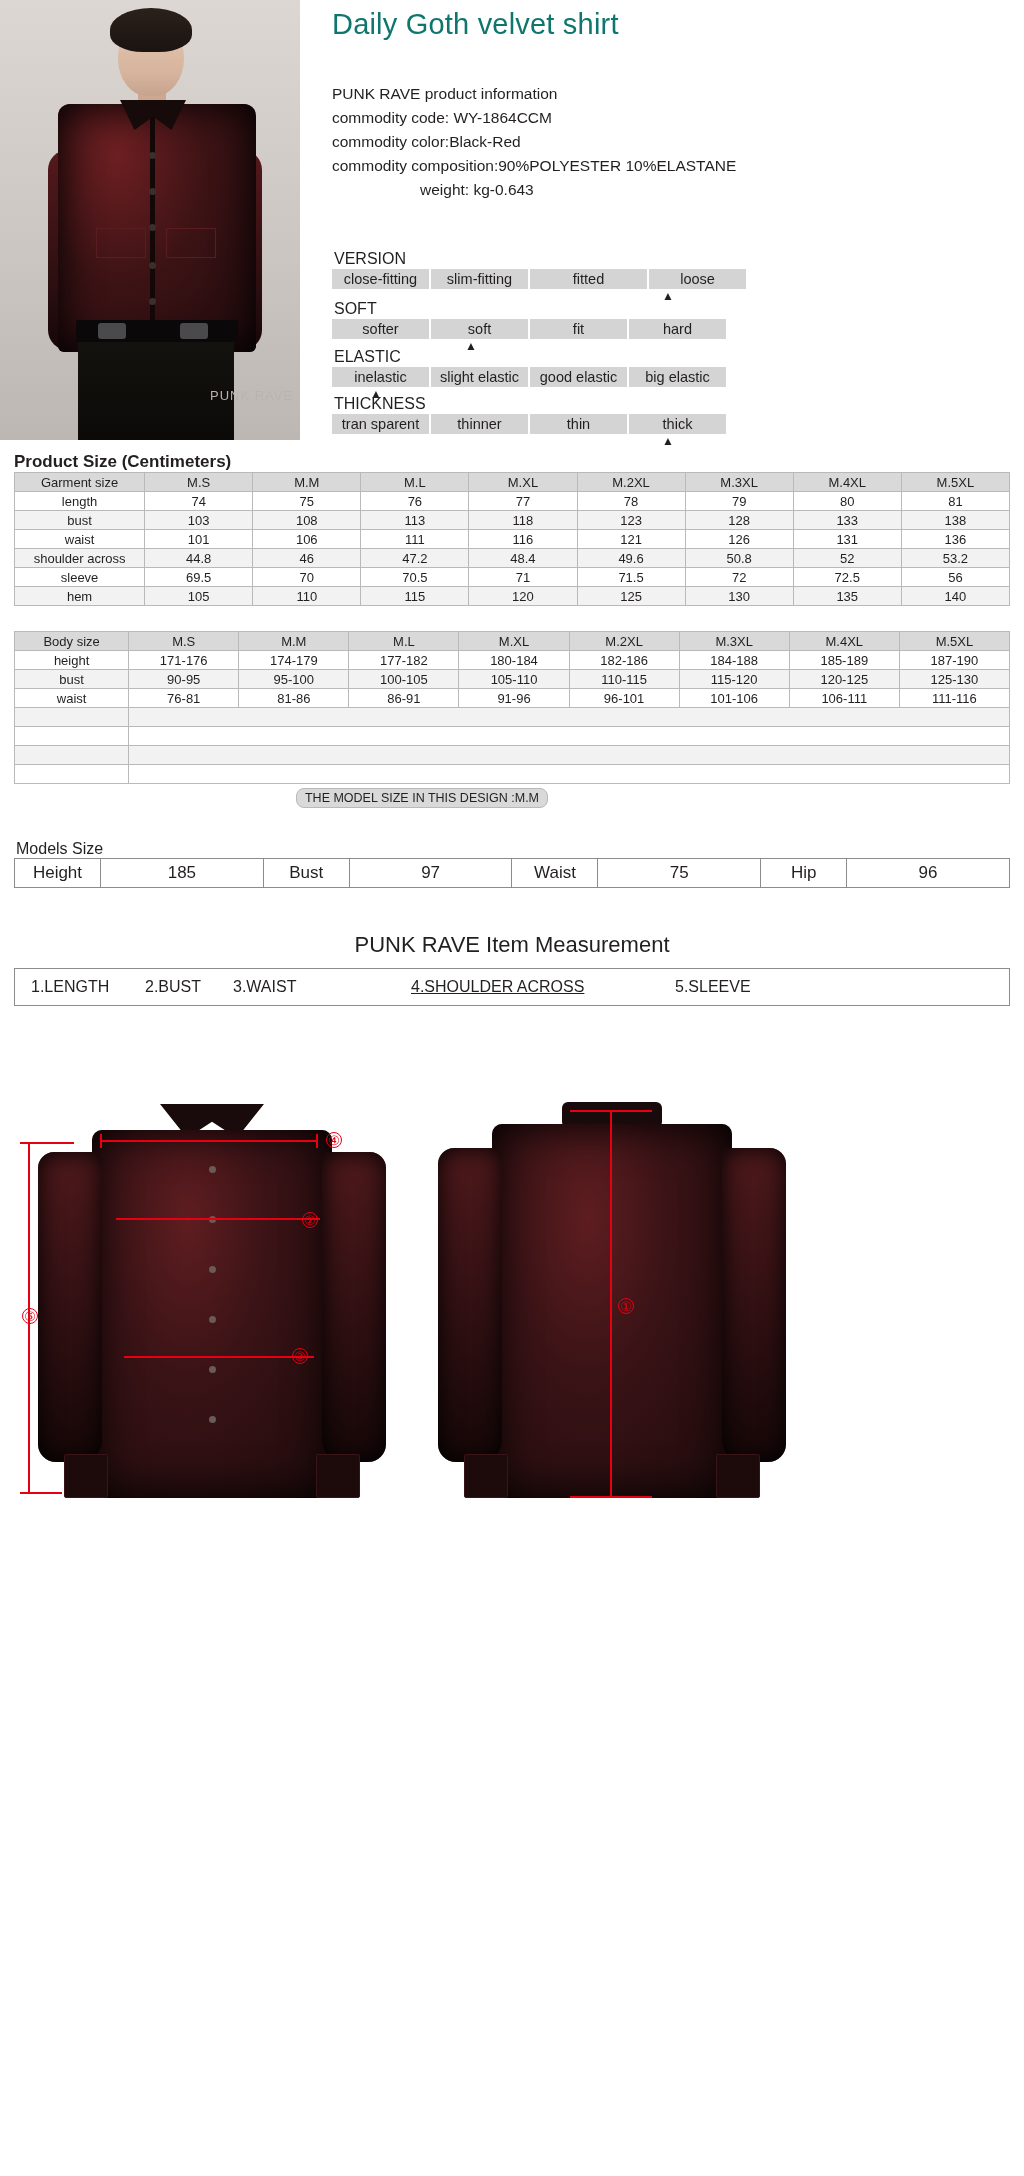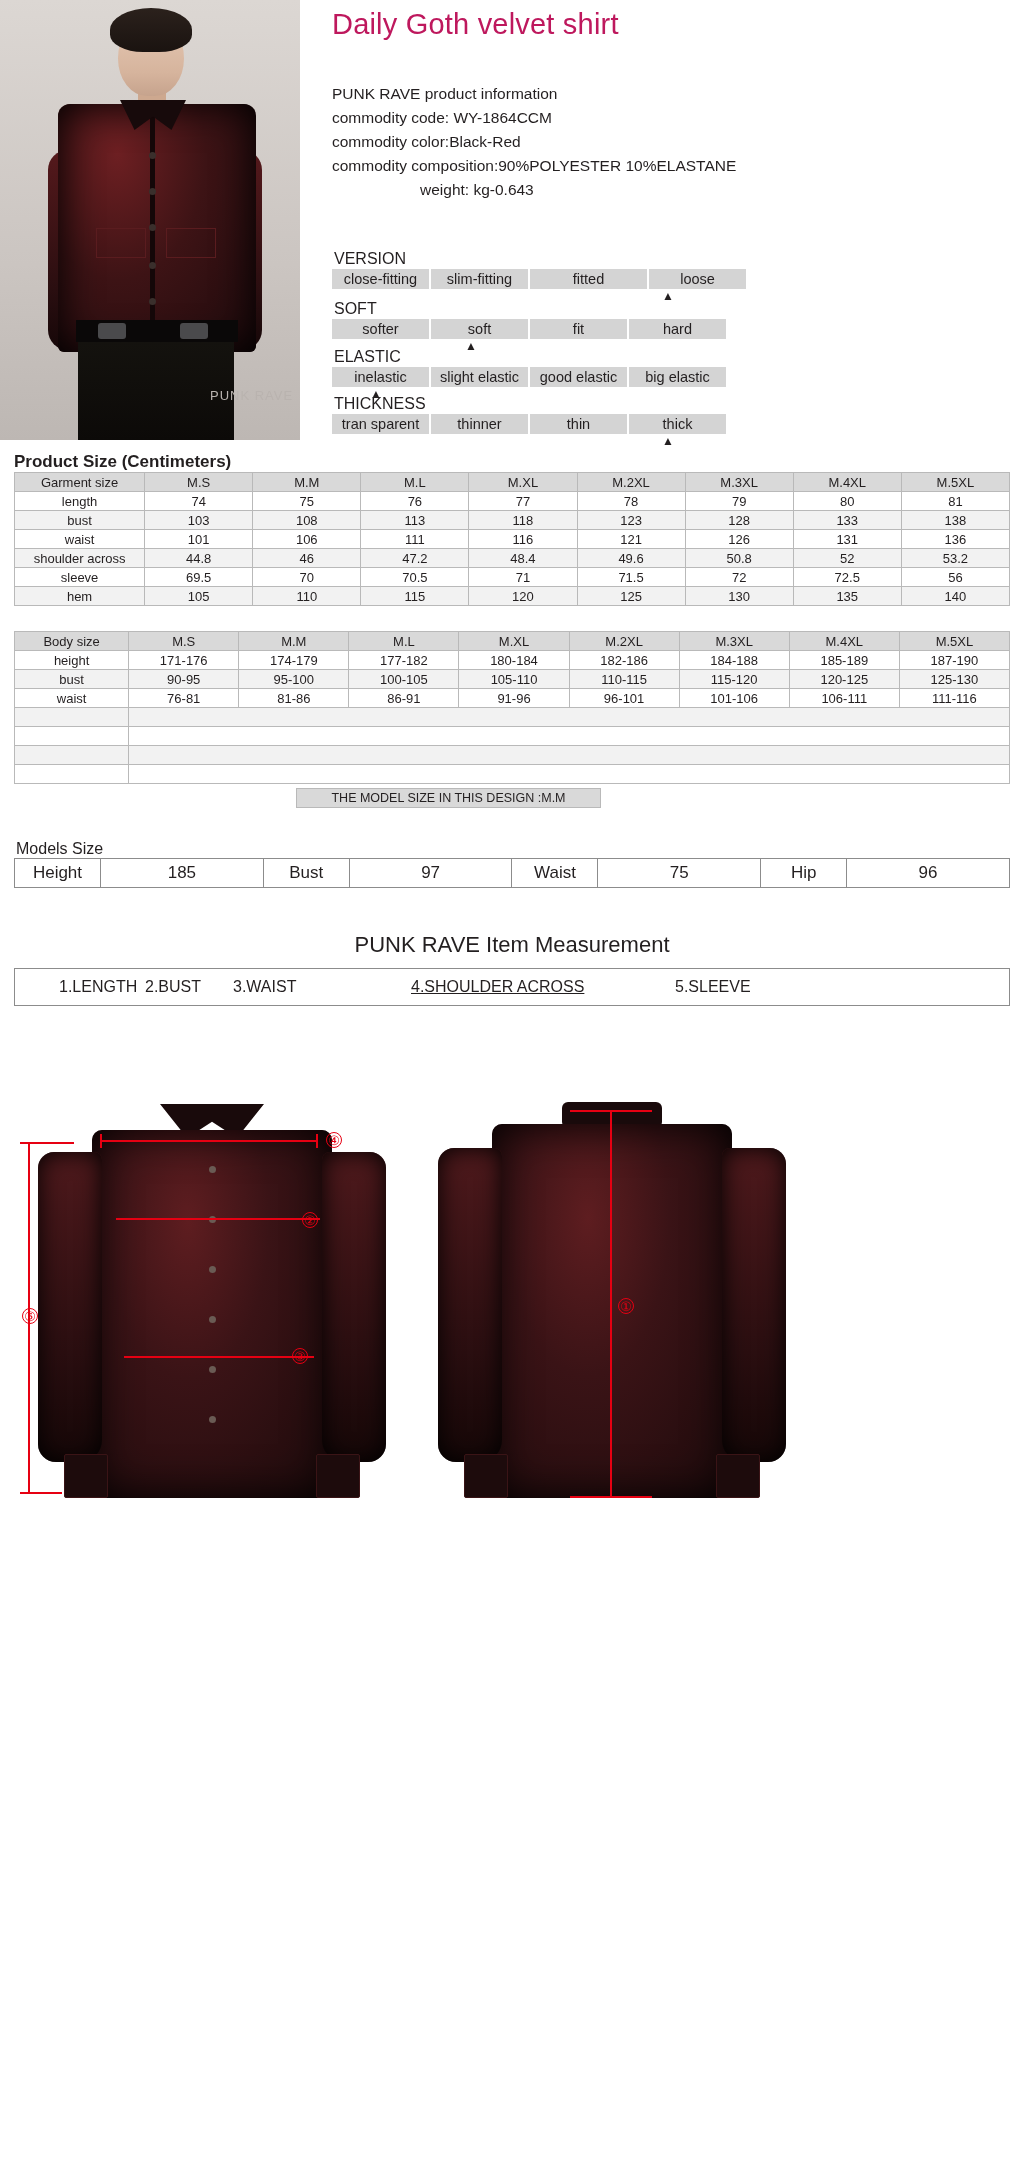--- a/index.html
+++ b/index.html
@@ -57,21 +57,21 @@
   .mp-arm-l { position:absolute; left:48px; top:150px; width:44px; height:200px; border-radius:20px;
     background:linear-gradient(180deg,#55191c 0%,#2a0e10 70%,#160708 100%); }
   .mp-arm-r { position:absolute; left:218px; top:150px; width:44px; height:200px; border-radius:20px;
     background:linear-gradient(180deg,#55191c 0%,#2a0e10 70%,#160708 100%); }
   .mp-watermark {
     position:absolute; left:210px; top:388px; color:#b9b3af; font-size:13px; letter-spacing:1px;
   }
 
   .product-title {
     position:absolute; left:332px; top:8px;
-    font-size:29px; color:#be185d; font-weight:400; letter-spacing:0.2px;
+    font-size:29px; color:#0f766e; font-weight:400; letter-spacing:0.2px;
   }
   .info-block { position:absolute; left:332px; top:82px; font-size:15.5px; line-height:24px; color:#231f20; }
   .info-block .weight { display:block; margin-left:88px; }
 
   .attr-group { position:absolute; }
   .attr-label { font-size:16px; color:#231f20; margin:0 0 1px 2px; }
   .attr-row { display:flex; }
   .attr-cell {
     height:20px; line-height:20px; text-align:center; font-size:14.5px;
     background:#d4d4d4; color:#231f20; margin-right:2px;
@@ -366,21 +366,21 @@
       <td></td>
       <td colspan="8"></td>
     </tr>
     <tr>
       <td></td>
       <td colspan="8"></td>
     </tr>
   </tbody>
 </table>
 
-<div class="model-note" style="left:296px; top:788px; width:305px;">THE MODEL SIZE IN THIS DESIGN :M.M</div>
+<div class="model-note" style="left:296px; top:788px; width:252px;border-radius:8px;">THE MODEL SIZE IN THIS DESIGN :M.M</div>
 
 <div class="models-size-title" style="left:16px; top:840px;">Models Size</div>
 
 <table class="ms-table" style="left:14px; top:858px; width:996px;">
   <tbody>
       <tr>
     <td style="width:86px">Height</td>
     <td style="width:163px">185</td>
     <td style="width:86px">Bust</td>
     <td style="width:163px">97</td>
@@ -388,21 +388,21 @@
     <td style="width:163px">75</td>
     <td style="width:86px">Hip</td>
     <td style="width:163px">96</td>
   </tr>
 </tbody>
   </table>
 
 <div class="measure-title" style="top:932px;">PUNK RAVE Item  Measurement</div>
 
 <div class="measure-bar" style="left:14px; top:968px; width:996px;">
-  <span style="left:16px;margin-left:28px;">1.LENGTH</span>
+  <span style="left:16px;">1.LENGTH</span>
   <span style="left:130px;">2.BUST</span>
   <span style="left:218px;">3.WAIST</span>
   <span style="left:396px;text-decoration:underline;">4.SHOULDER ACROSS</span>
   <span style="left:660px;">5.SLEEVE</span>
 </div>
 
 <div class="diagram">
 
   <div class="garment" style="left:20px; top:60px; width:380px; height:440px;">
     <div class="g-collar" style="left:140px; top:14px; width:104px; height:34px; clip-path:polygon(0 0,100% 0,74% 100%,50% 52%,26% 100%);"></div>

